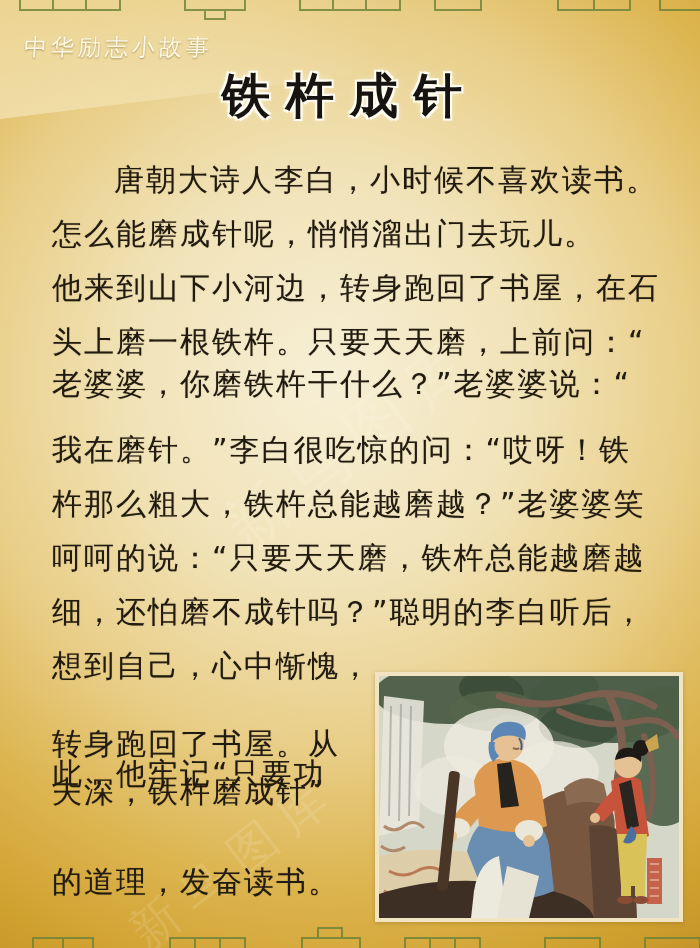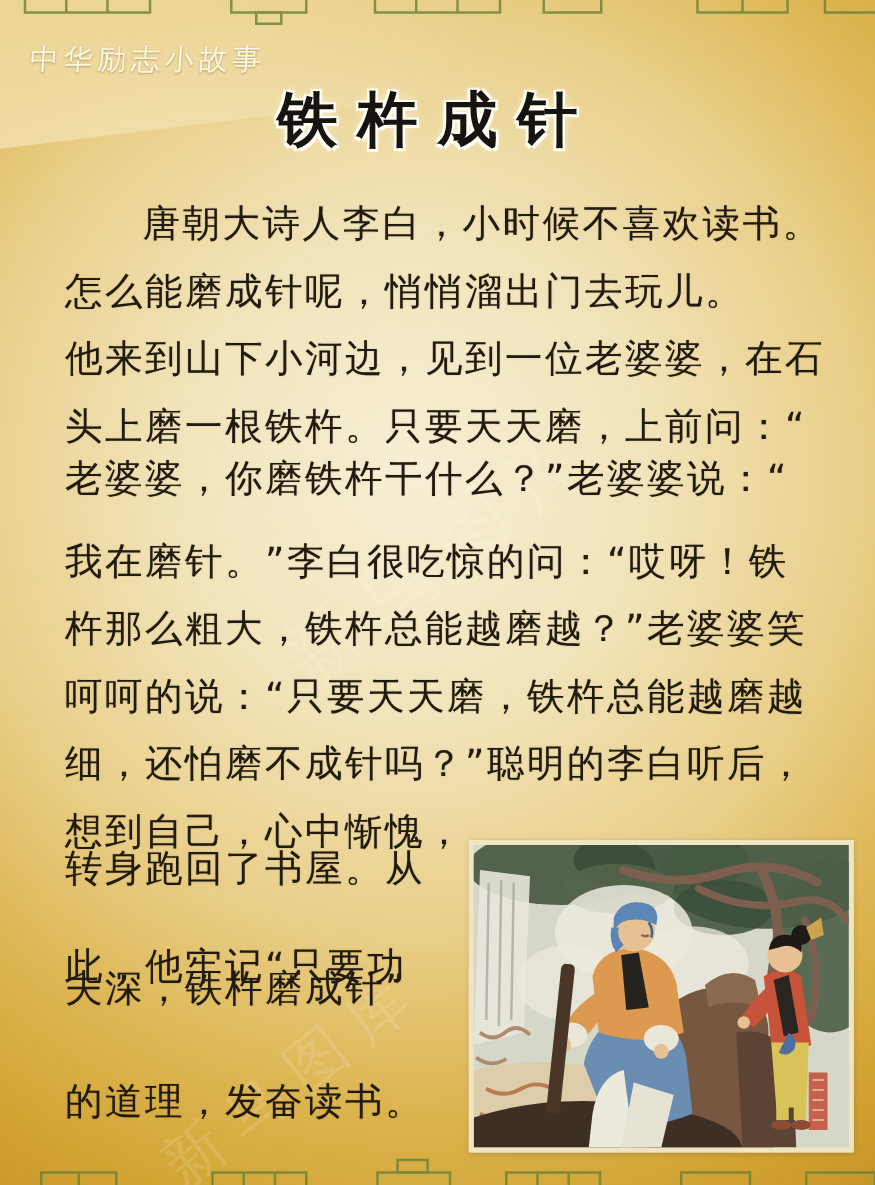--- a/index.html
+++ b/index.html
@@ -128,29 +128,29 @@
   <div class="watermark wm1">新鸟图库</div>
   <div class="watermark wm2">新鸟图库</div>
 
   <div class="series-label">中华励志小故事</div>
 
   <h1 class="page-title">铁杵成针</h1>
 
   <div>
     <div class="story-line indent" style="top:160px">唐朝大诗人李白，小时候不喜欢读书。</div>
     <div class="story-line" style="top:214px">怎么能磨成针呢，悄悄溜出门去玩儿。</div>
-    <div class="story-line" style="top:268px">他来到山下小河边，见到一位老婆婆，在石</div>
+    <div class="story-line" style="top:268px">他来到山下小河边，转身跑回了书屋，在石</div>
     <div class="story-line" style="top:322px">头上磨一根铁杵。只要天天磨，上前问：“</div>
     <div class="story-line" style="top:364px">老婆婆，你磨铁杵干什么？”老婆婆说：“</div>
     <div class="story-line" style="top:430px">我在磨针。”李白很吃惊的问：“哎呀！铁</div>
     <div class="story-line" style="top:484px">杵那么粗大，铁杵总能越磨越？”老婆婆笑</div>
     <div class="story-line" style="top:538px">呵呵的说：“只要天天磨，铁杵总能越磨越</div>
     <div class="story-line" style="top:592px">细，还怕磨不成针吗？”聪明的李白听后，</div>
     <div class="story-line" style="top:646px">想到自己，心中惭愧，</div>
-    <div class="story-line" style="top:676px">转身跑回了书屋。从</div>
+    <div class="story-line" style="top:724px">转身跑回了书屋。从</div>
     <div class="story-line" style="top:754px">此，他牢记“只要功</div>
     <div class="story-line" style="top:772px">夫深，铁杵磨成针”</div>
     <div class="story-line" style="top:862px">的道理，发奋读书。</div>
   </div>
 
   <figure class="illustration">
     <svg width="300" height="242" viewBox="0 0 300 242" xmlns="http://www.w3.org/2000/svg">
 
       <rect x="0" y="0" width="300" height="242" fill="#d5d7c9"></rect>
 

